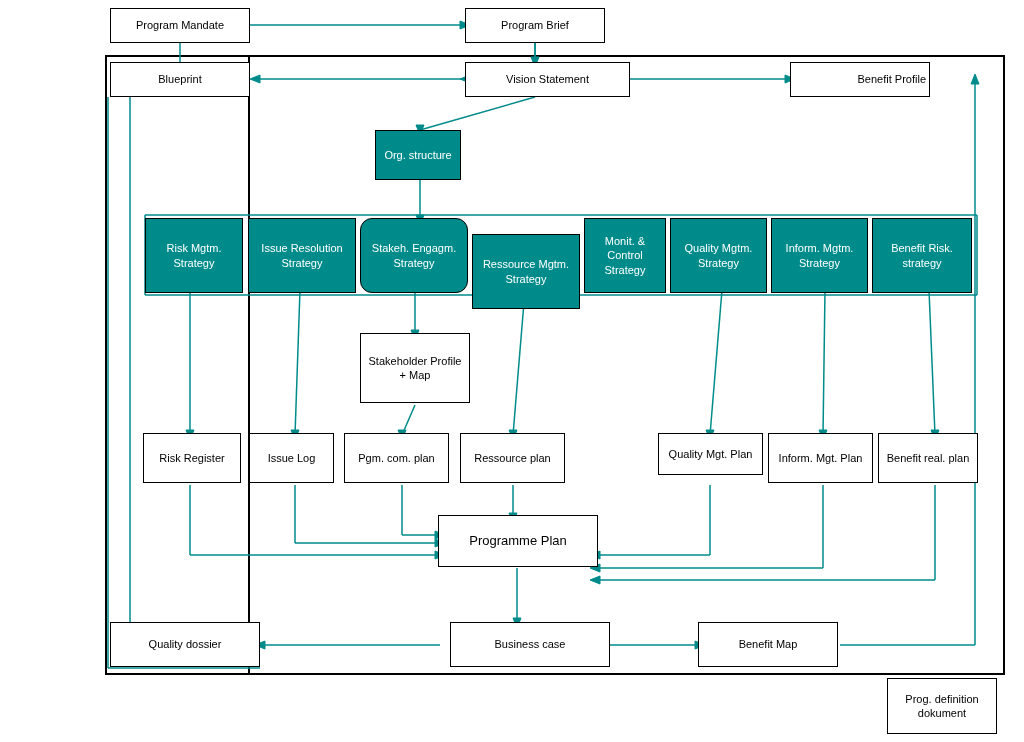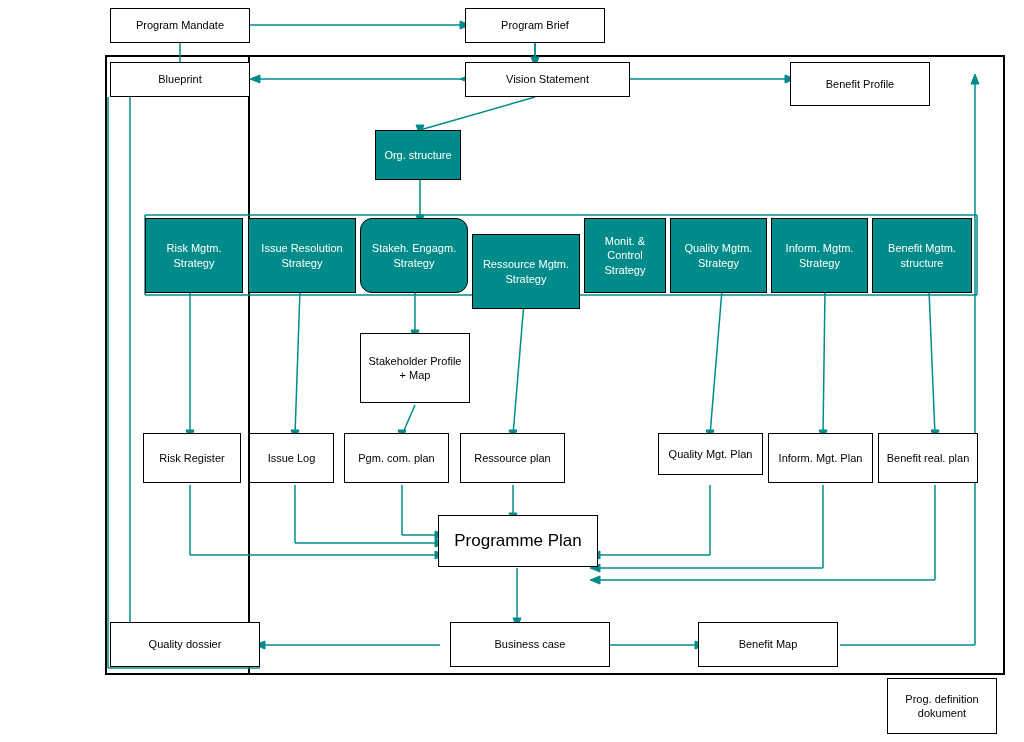--- a/index.html
+++ b/index.html
@@ -182,21 +182,21 @@
   </div>
 
   <div class="box" style="left:110px;top:62px;width:140px;height:35px;">
     <span>Blueprint</span>
   </div>
 
   <div class="box" style="left:465px;top:62px;width:165px;height:35px;">
     <span>Vision Statement</span>
   </div>
 
-  <div class="box" style="left:790px;top:62px;width:140px;height:44px;">
+  <div class="box" style="left:790px;top:62px;width:140px;height:35px;justify-content:flex-end;">
     <span>Benefit Profile</span>
   </div>
 
   <div class="box teal" style="left:375px;top:130px;width:86px;height:50px;">
     <span>Org. structure</span>
   </div>
 
   <div class="box teal" style="left:145px;top:218px;width:98px;height:75px;">
     <span>Risk Mgtm. Strategy</span>
   </div>
@@ -219,21 +219,21 @@
 
   <div class="box teal" style="left:670px;top:218px;width:97px;height:75px;">
     <span>Quality Mgtm. Strategy</span>
   </div>
 
   <div class="box teal" style="left:771px;top:218px;width:97px;height:75px;">
     <span>Inform. Mgtm. Strategy</span>
   </div>
 
   <div class="box teal" style="left:872px;top:218px;width:100px;height:75px;">
-    <span>Benefit Mgtm. structure</span>
+    <span>Benefit Risk. strategy</span>
   </div>
 
   <div class="box" style="left:360px;top:333px;width:110px;height:70px;">
     <span>Stakeholder Profile + Map</span>
   </div>
 
   <div class="box" style="left:143px;top:433px;width:98px;height:50px;">
     <span>Risk Register</span>
   </div>
 
@@ -254,21 +254,21 @@
   </div>
 
   <div class="box" style="left:768px;top:433px;width:105px;height:50px;">
     <span>Inform. Mgt. Plan</span>
   </div>
 
   <div class="box" style="left:878px;top:433px;width:100px;height:50px;">
     <span>Benefit real. plan</span>
   </div>
 
-  <div class="box" style="left:438px;top:515px;width:160px;height:52px;font-size:17px;">
+  <div class="box" style="left:438px;top:515px;width:160px;height:52px;font-size:13px;">
     <span>Programme Plan</span>
   </div>
 
   <div class="box" style="left:110px;top:622px;width:150px;height:45px;">
     <span>Quality dossier</span>
   </div>
 
   <div class="box" style="left:438px;top:622px;width:160px;height:45px;margin-left:12px;">
     <span>Business case</span>
   </div>

